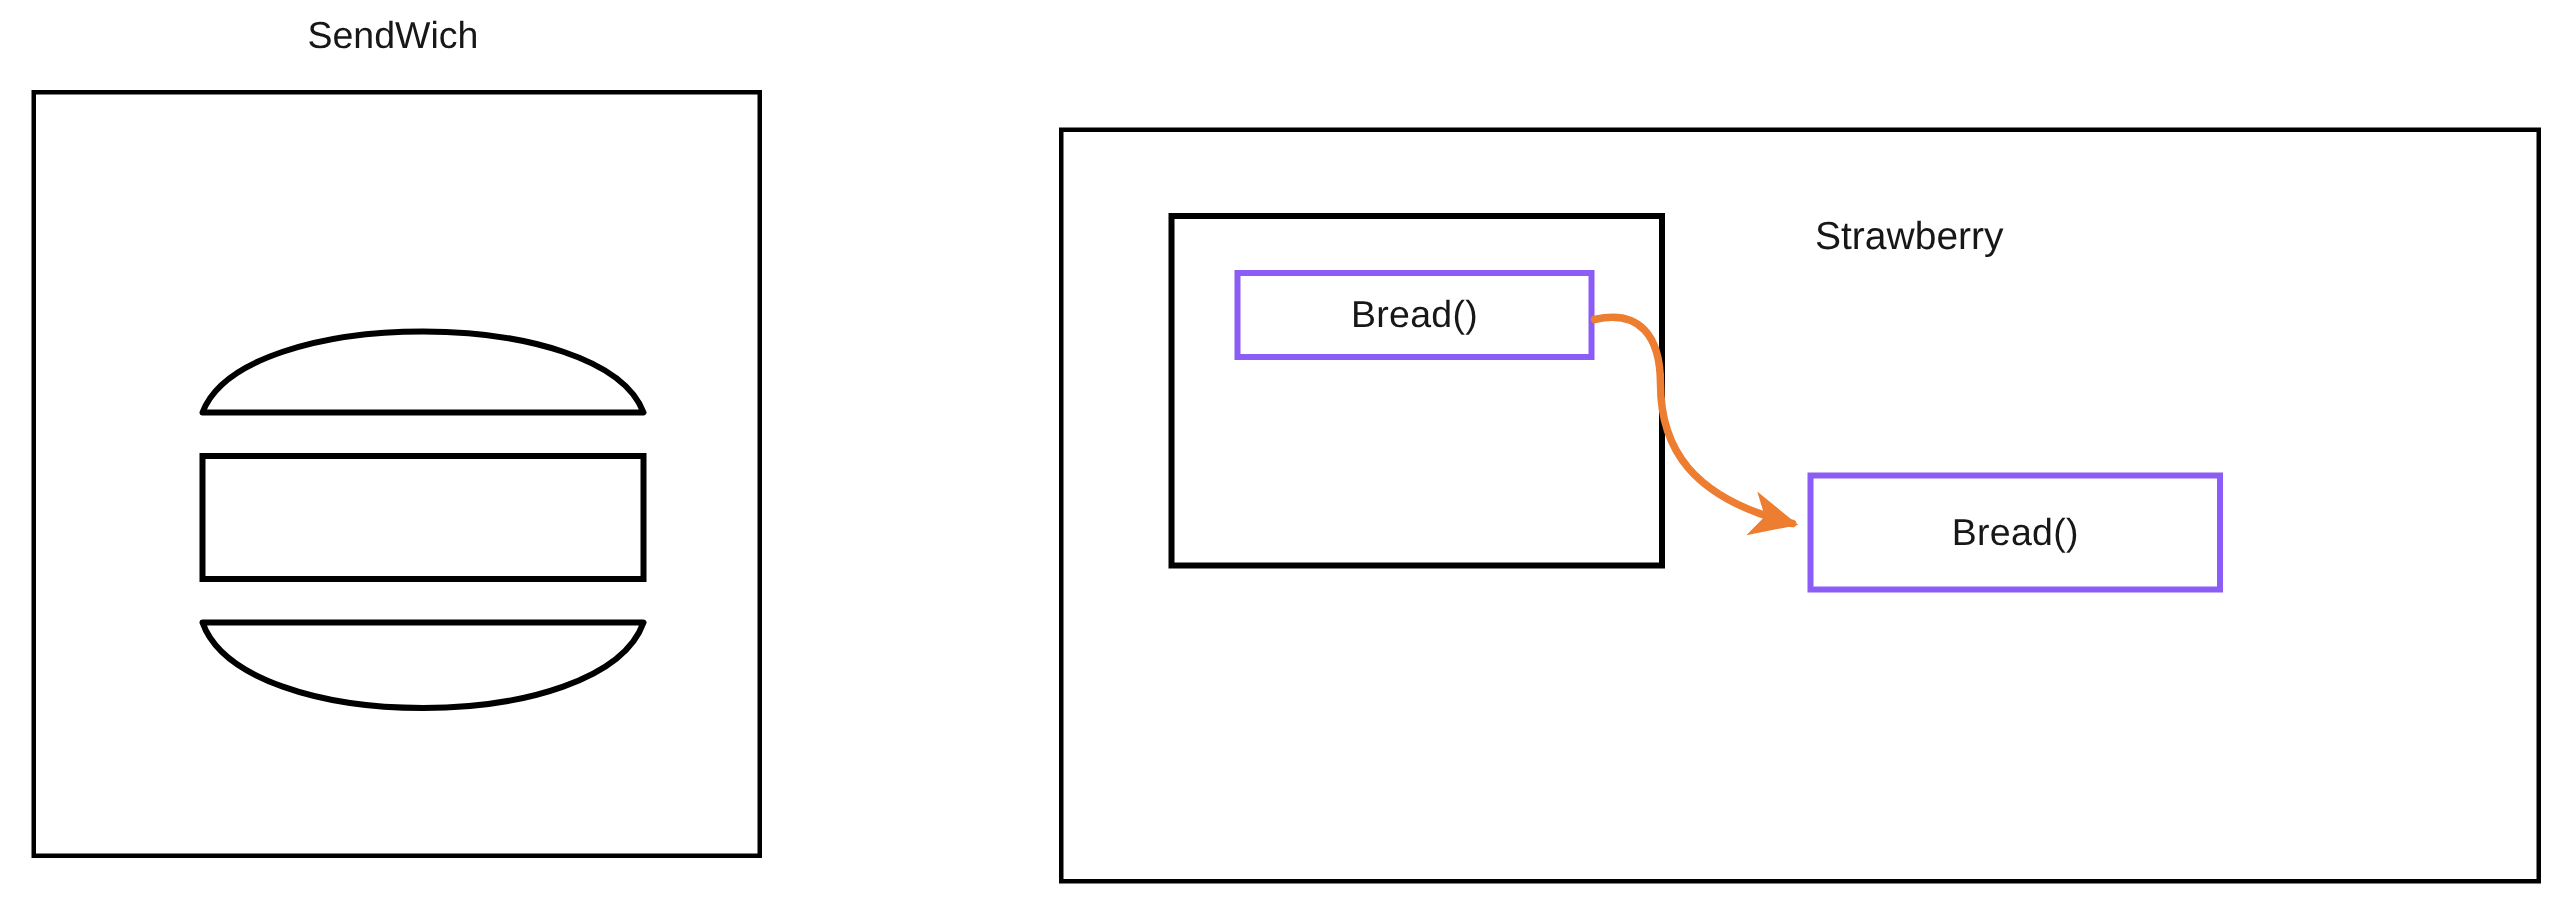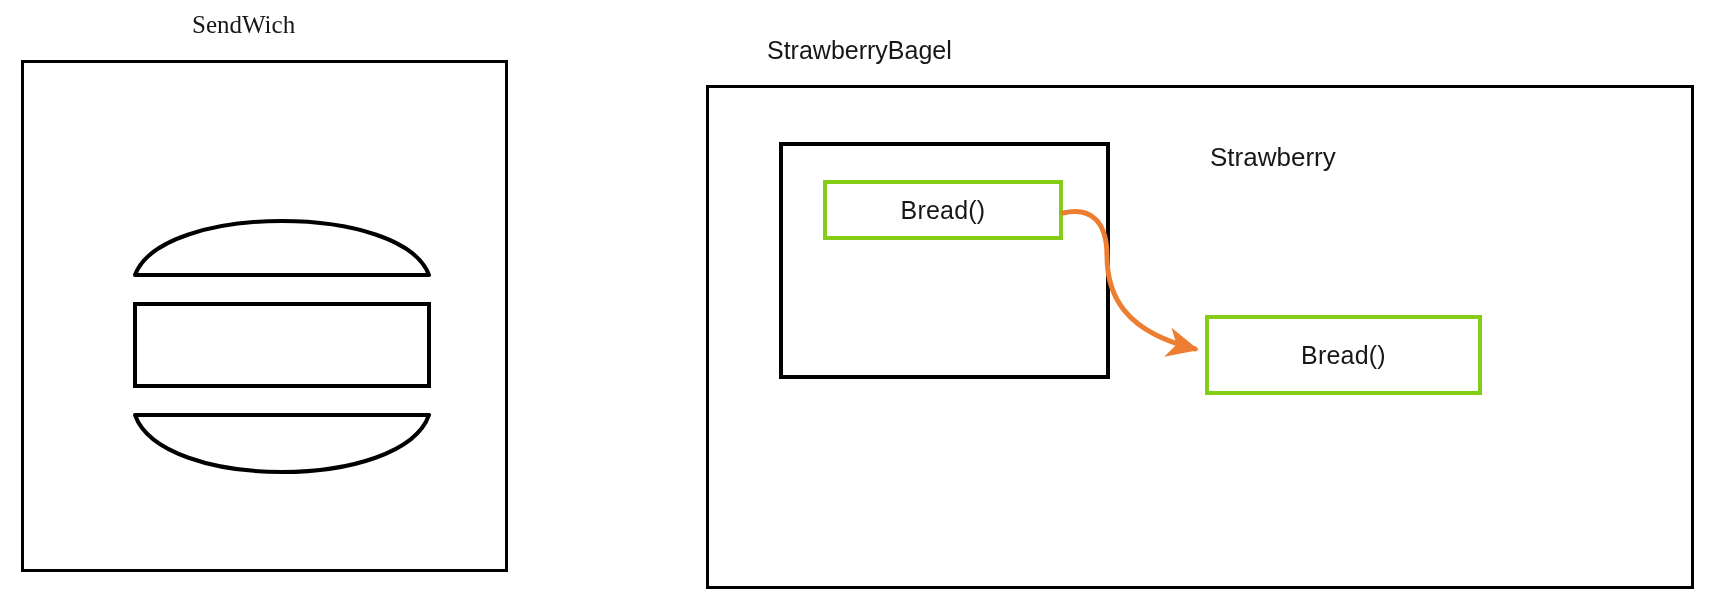--- a/index.html
+++ b/index.html
@@ -24,21 +24,21 @@
 
   
   .title {
     position: absolute;
     font-size: 25px;
     line-height: 1;
     color: #171717;
     white-space: nowrap;
     font-weight: 400;
   }
-  #sendwich-title { left: 192px; top: 12px; font-family: Liberation Serif, serif; }
+  #sendwich-title { left: 205px; top: 12px; }
   #bagel-title    { left: 767px; top: 38px; }
   #strawberry-label { left: 1210px; top: 144px; font-size: 26px; }
 
   
   .module-box {
     position: absolute;
     border: 3px solid #000000;
     background: #ffffff;
     box-sizing: border-box;
   }
@@ -57,21 +57,21 @@
     left: 779px; top: 142px;
     width: 331px; height: 237px;
     border: 4px solid #000000;
     background: #ffffff;
     box-sizing: border-box;
   }
 
   
   .method-box {
     position: absolute;
-    border: 4px solid #84cc16;
+    border: 4px solid #8b5cf6;
     background: #ffffff;
     box-sizing: border-box;
     display: flex;
     align-items: center;
     justify-content: center;
     font-size: 25px;
     color: #171717;
     letter-spacing: 0.2px;
   }
   #bread-inner-box { left: 823px;  top: 180px; width: 240px; height: 60px; }
@@ -105,21 +105,20 @@
     <svg id="sandwich-glyph" viewBox="0 0 300 310" xmlns="http://www.w3.org/2000/svg">
 
       <path d="M 3 84 C 30 12 270 12 297 84 Z" fill="#ffffff" stroke="#000000" stroke-width="4" stroke-linejoin="round"></path>
 
       <rect x="3" y="113" width="294" height="82" fill="#ffffff" stroke="#000000" stroke-width="4"></rect>
 
       <path d="M 3 224 C 30 300 270 300 297 224 Z" fill="#ffffff" stroke="#000000" stroke-width="4" stroke-linejoin="round"></path>
     </svg>
   </div>
 
-  <div class="title" id="bagel-title">StrawberryBagel</div>
 
   <div class="module-box" id="bagel-box"></div>
 
   <div id="strawberry-inner-box"></div>
 
   <div class="method-box" id="bread-inner-box">Bread()</div>
 
 
   <div class="title" id="strawberry-label">Strawberry</div>
 

